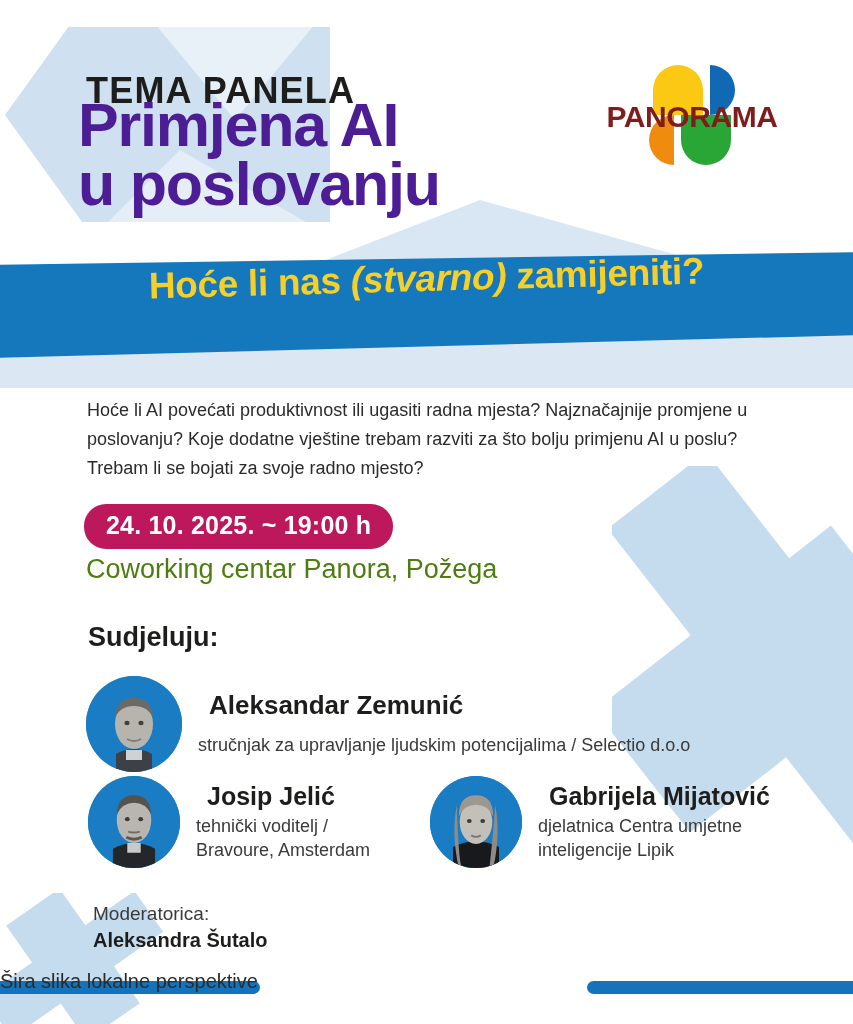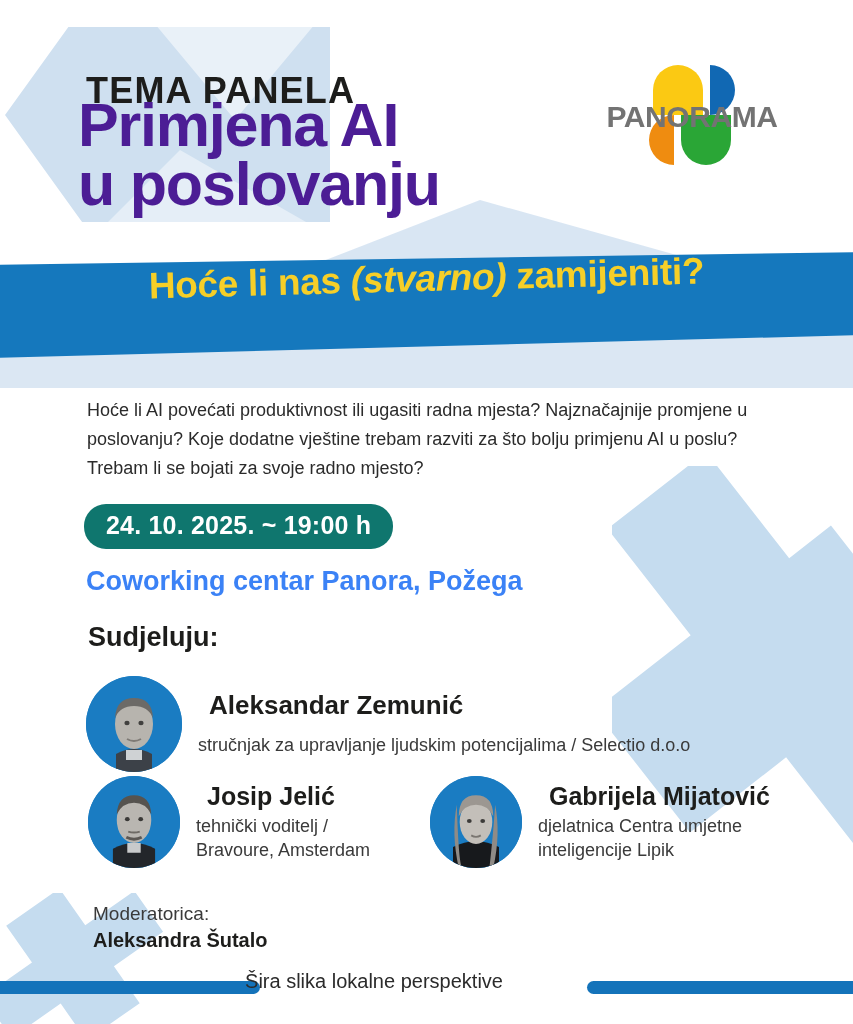--- a/index.html
+++ b/index.html
@@ -61,21 +61,21 @@
   }
 
   
   .logo{
     position:absolute;left:592px;top:47px;width:200px;height:135px;
   }
   .logo-word{
     position:absolute;left:0;top:53px;width:200px;
     text-align:center;
     font-size:30px;font-weight:bold;letter-spacing:-0.4px;
-    color:#737373;
+    color:#7f1d1d;
   }
 
   
   .banner-text{
     position:absolute;left:0;top:258px;width:853px;
     text-align:center;
     transform:rotate(-1.55deg);
     transform-origin:50% 50%;
     font-size:37px;font-weight:bold;
     color:#f6cf28;
@@ -85,29 +85,29 @@
 
   
   .lead{
     position:absolute;left:87px;top:396px;width:706px;
     font-size:18px;line-height:1.62;color:#2b2b2b;
   }
 
   
   .datepill{
     position:absolute;left:84px;top:504px;
-    background:#0f766e;color:#ffffff;
+    background:#be185d;color:#ffffff;
     font-size:25px;font-weight:bold;
     padding:7px 22px 9px 22px;
     border-radius:22px;
     letter-spacing:0.2px;
   }
   .venue{
-    position:absolute;left:86px;top:566px;
-    font-size:27px;font-weight:bold;color:#3b82f6;
+    position:absolute;left:86px;top:554px;
+    font-size:27px;font-weight:normal;color:#4d7c0f;
   }
 
   
   .sudjeluju{
     position:absolute;left:88px;top:622px;
     font-size:27px;font-weight:bold;color:#1d1d1b;
   }
 
   .spk{position:absolute;display:flex;align-items:center;}
   .spk-1{left:86px;top:676px;}
@@ -139,21 +139,21 @@
   .mod-label{font-size:19px;color:#3a3a3a;line-height:1.35;}
   .mod-name{font-size:20px;font-weight:bold;color:#1d1d1b;line-height:1.35;}
 
   
   .foot-bar{
     position:absolute;top:981px;height:13px;background:#1473ba;border-radius:7px;
   }
   .foot-bar-l{left:-40px;width:300px;}
   .foot-bar-r{left:587px;width:320px;}
   .foot-text{
-    position:absolute;left:0;top:970px;width:748px;text-align:center;
+    position:absolute;left:0;top:970px;width:748px;
     font-size:20px;color:#2b2b2b;
   }
 </style>
 </head>
 <body>
 
 <div id="poster">
 
   <div class="deco bg-block"></div>
 

